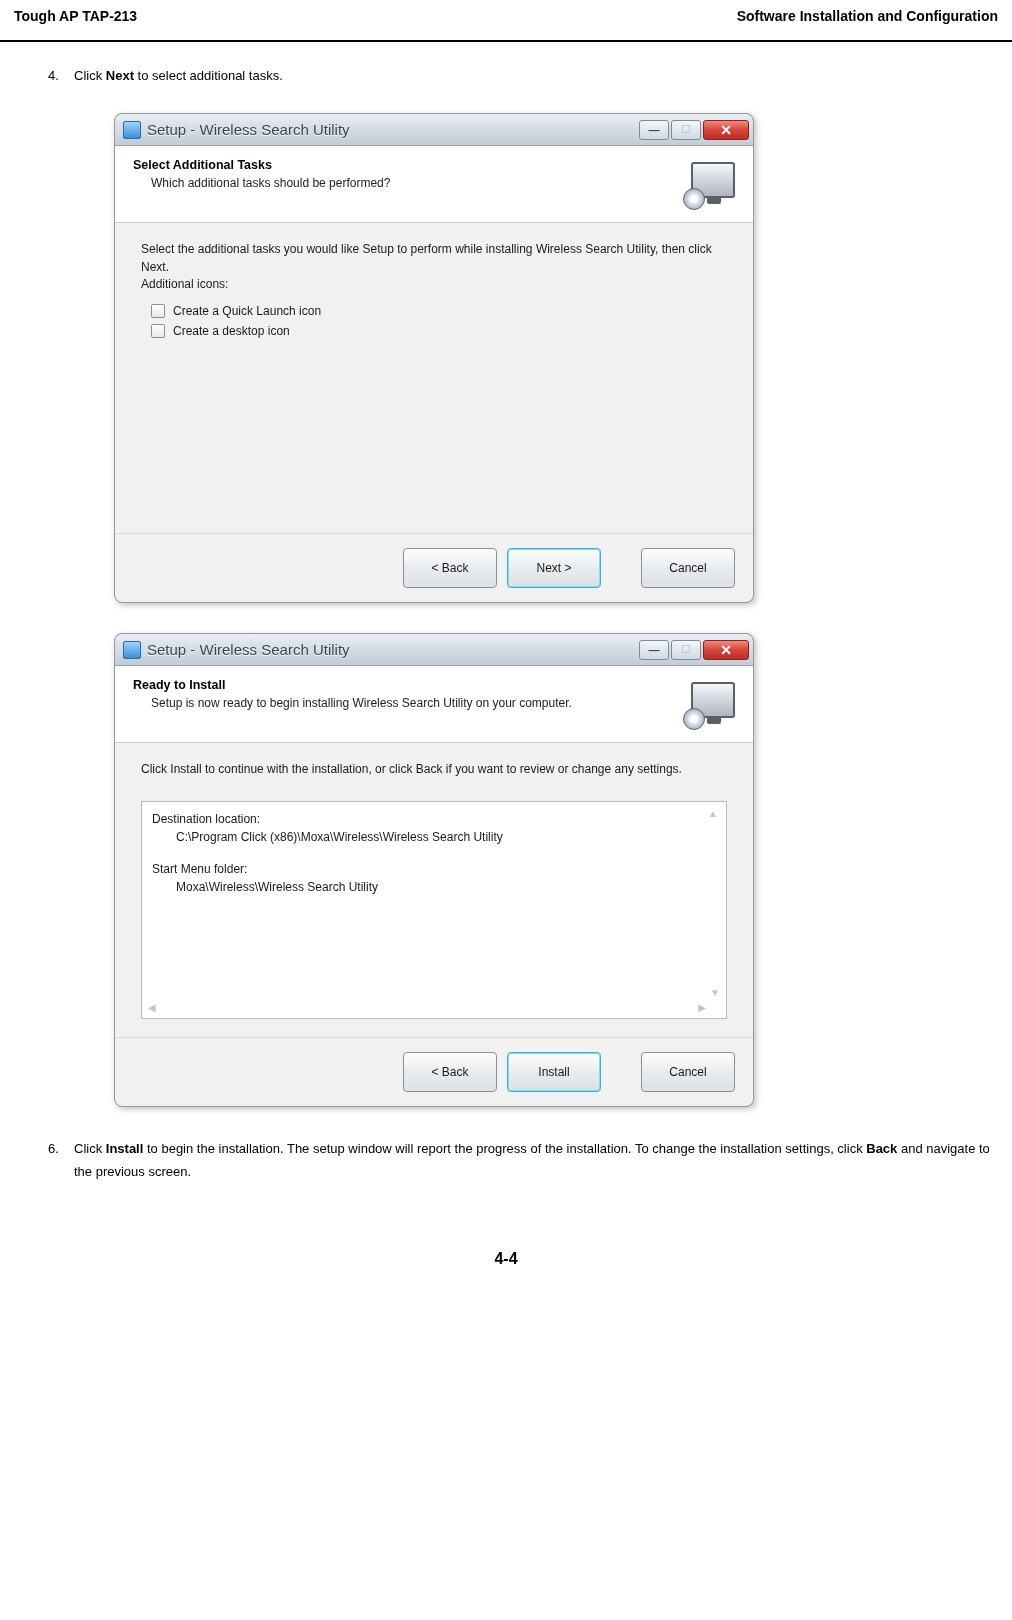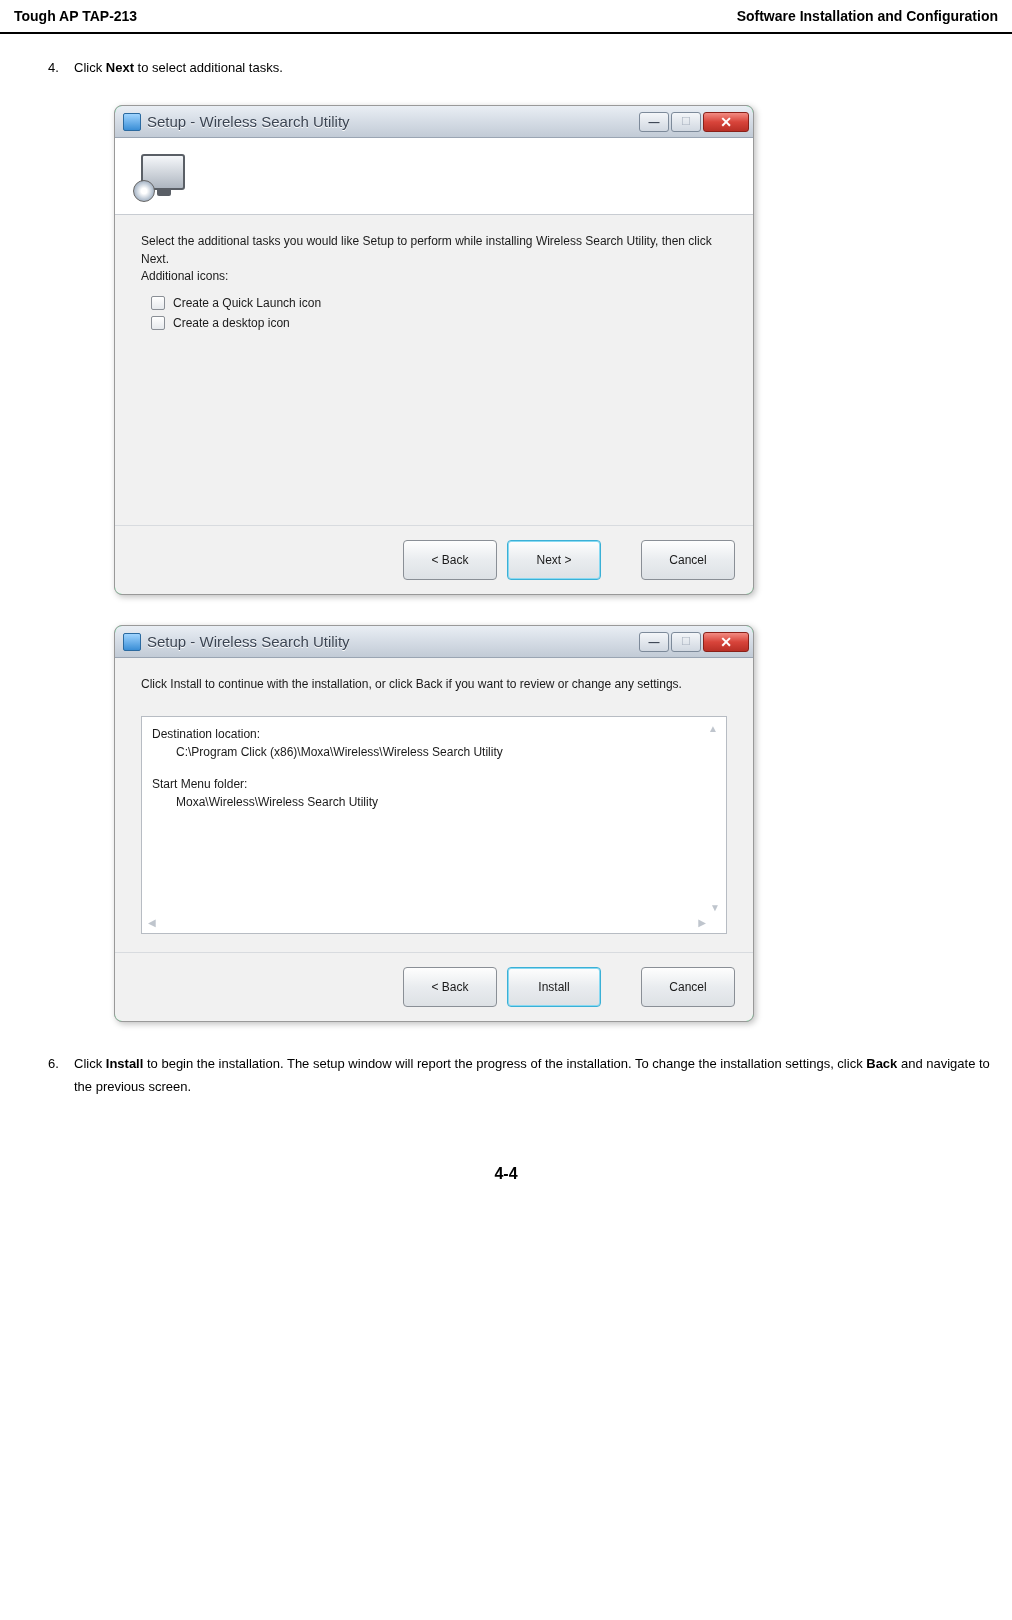--- a/index.html
+++ b/index.html
@@ -7,21 +7,21 @@
       font-family: Verdana, Arial, sans-serif;
       background: #fff;
       width: 1012px;
       margin: 0 auto;
       padding: 0;
       color: #000;
     }
     .page-header {
       display: flex;
       justify-content: space-between;
-      padding: 8px 14px 8px 14px;
+      padding: 8px 14px 16px 14px;
       border-bottom: 2px solid #000;
       font-weight: bold;
       font-size: 14px;
     }
     .content {
       padding: 22px 14px 0 14px;
     }
     .step {
       margin-left: 60px;
       margin-right: 0;
@@ -208,20 +208,24 @@
           <span class="titlebar-icon"></span>
           <span class="titlebar-title">Setup - Wireless Search Utility</span>
         </div>
         <div class="titlebar-btns">
           <span class="tbtn tbtn-min"></span>
           <span class="tbtn tbtn-max"></span>
           <span class="tbtn tbtn-close"></span>
         </div>
       </div>
       <div class="wiz-header">
+        <div class="wiz-header-text">
+          <h2>Select Additional Tasks</h2>
+          <p>Which additional tasks should be performed?</p>
+        </div>
         <div class="wiz-header-icon">
           <div class="monitor-icon"></div>
           <div class="disc-icon"></div>
         </div>
       </div>
       <div class="wiz-body">
         <p>Select the additional tasks you would like Setup to perform while installing Wireless Search Utility, then click Next.</p>
         <p class="section-label">Additional icons:</p>
         <div class="chk-row">
           <span class="chk-box"></span>
@@ -246,20 +250,30 @@
     <div class="win">
       <div class="titlebar">
         <div class="titlebar-left">
           <span class="titlebar-icon"></span>
           <span class="titlebar-title">Setup - Wireless Search Utility</span>
         </div>
         <div class="titlebar-btns">
           <span class="tbtn tbtn-min"></span>
           <span class="tbtn tbtn-max"></span>
           <span class="tbtn tbtn-close"></span>
+        </div>
+      </div>
+      <div class="wiz-header">
+        <div class="wiz-header-text">
+          <h2>Ready to Install</h2>
+          <p>Setup is now ready to begin installing Wireless Search Utility on your computer.</p>
+        </div>
+        <div class="wiz-header-icon">
+          <div class="monitor-icon"></div>
+          <div class="disc-icon"></div>
         </div>
       </div>
       <div class="wiz-body" style="min-height:0;">
         <p>Click Install to continue with the installation, or click Back if you want to review or change any settings.</p>
         <div class="summary-box">
           <div class="summary-line">Destination location:</div>
           <div class="summary-line indent">C:\Program Click (x86)\Moxa\Wireless\Wireless Search Utility</div>
           <div class="summary-line" style="height:14px;"></div>
           <div class="summary-line">Start Menu folder:</div>
           <div class="summary-line indent">Moxa\Wireless\Wireless Search Utility</div>

